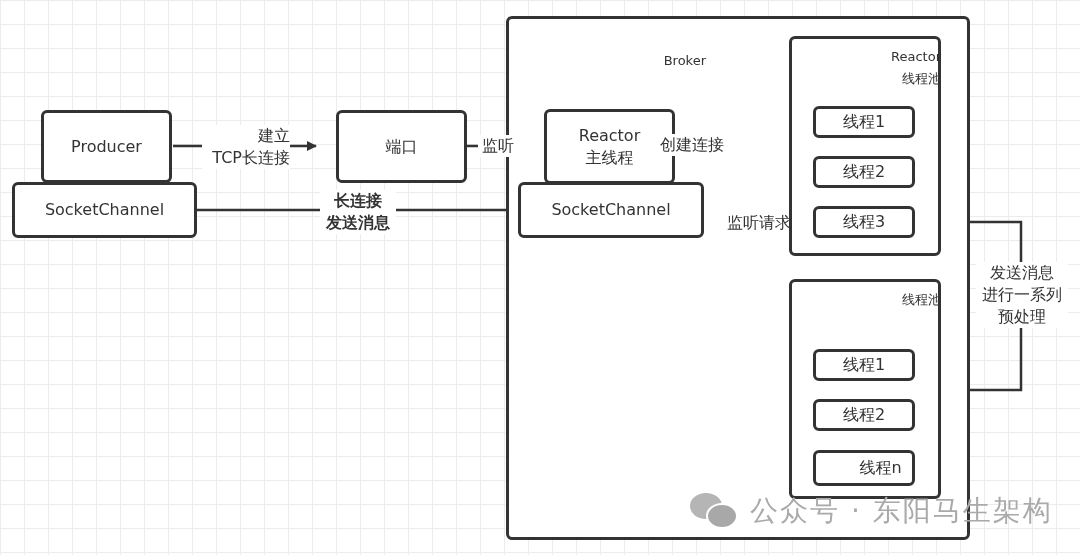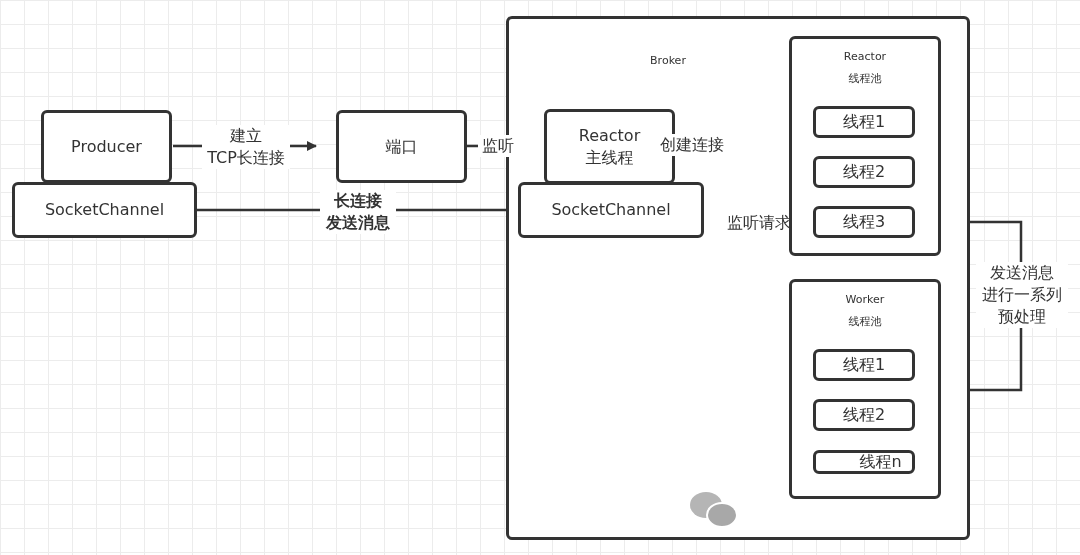--- a/index.html
+++ b/index.html
@@ -14,21 +14,21 @@
     color:#333333;
   }
   .box {
     position:absolute; box-sizing:border-box;
     border:3px solid #333333; border-radius:6px; background:#ffffff;
     display:flex; align-items:center; justify-content:center; text-align:center;
     font-size:16px; line-height:22px;
   }
   .container { position:absolute; box-sizing:border-box; border:3px solid #333333; border-radius:6px; background:#ffffff; }
   .label { position:absolute; font-size:16px; line-height:22px; text-align:center; background:#ffffff; white-space:nowrap; }
-  .plain { position:absolute; font-size:11px; line-height:22px; text-align:center; white-space:nowrap; }
+  .plain { position:absolute; font-size:13px; line-height:22px; text-align:right; white-space:nowrap; }
   svg.lines { position:absolute; left:0; top:0; }
   .wm { position:absolute; left:690px; top:492px; display:flex; align-items:center; color:#aaaaaa; font-size:28px; letter-spacing:2px; }
   .wm-icon { width:50px; height:36px; position:relative; margin-right:10px; }
   .b1 { position:absolute; left:0; top:0; width:32px; height:26px; border-radius:50%; background:#b5b5b5; }
   .b2 { position:absolute; left:16px; top:10px; width:32px; height:26px; border-radius:50%; background:#a8a8a8; border:2px solid #fff; box-sizing:border-box; }
 </style>
 </head>
 <body>
 
 <svg class="lines" width="1080" height="555">
@@ -48,21 +48,21 @@
 <div class="box" style="left:41px;top:110px;width:131px;height:73px;">
   <span>Producer</span>
 </div>
 <div class="box" style="left:12px;top:182px;width:185px;height:56px;">
   <span>SocketChannel</span>
 </div>
 <div class="box" style="left:336px;top:110px;width:131px;height:73px;">
   <span>端口</span>
 </div>
 
-<div class="label" style="left:202px;top:125px;width:88px;">
+<div class="label" style="left:202px;top:125px;width:88px;text-align:right;">
   <div>建立</div>
   <div>TCP长连接</div>
 </div>
 <div class="label" style="left:320px;top:190px;width:76px;font-weight:bold;">
   <div>长连接</div>
   <div>发送消息</div>
 </div>
 
 <div class="container" style="left:506px;top:16px;width:464px;height:524px;"></div>
 <div class="plain" style="left:630px;top:50px;width:76px;">Broker</div>
@@ -95,37 +95,37 @@
 </div>
 <div class="box" style="left:813px;top:156px;width:102px;height:32px;">
   <span>线程2</span>
 </div>
 <div class="box" style="left:813px;top:206px;width:102px;height:32px;">
   <span>线程3</span>
 </div>
 
 <div class="container" style="left:789px;top:279px;width:152px;height:220px;"></div>
 <div class="plain" style="left:789px;top:289px;width:152px;">
-  <div>Worker</div>
   <div>线程池</div>
 </div>
 <div class="box" style="left:813px;top:349px;width:102px;height:32px;">
   <span>线程1</span>
 </div>
 <div class="box" style="left:813px;top:399px;width:102px;height:32px;">
   <span>线程2</span>
 </div>
-<div class="box" style="left:813px;top:450px;width:102px;height:24px;padding-left:33px;">
+<div class="box" style="left:813px;top:450px;width:102px;height:36px;padding-left:33px;">
   <span>线程n</span>
 </div>
 
 <div class="label" style="left:976px;top:262px;width:92px;">
   <div>发送消息</div>
   <div>进行一系列</div>
   <div>预处理</div>
 </div>
 
 <div class="wm">
   <div class="wm-icon">
       <div class="b1"></div>
       <div class="b2"></div>
     </div>
+  <span>公众号 · 东阳马生架构</span>
 </div>
 
 </body></html>

